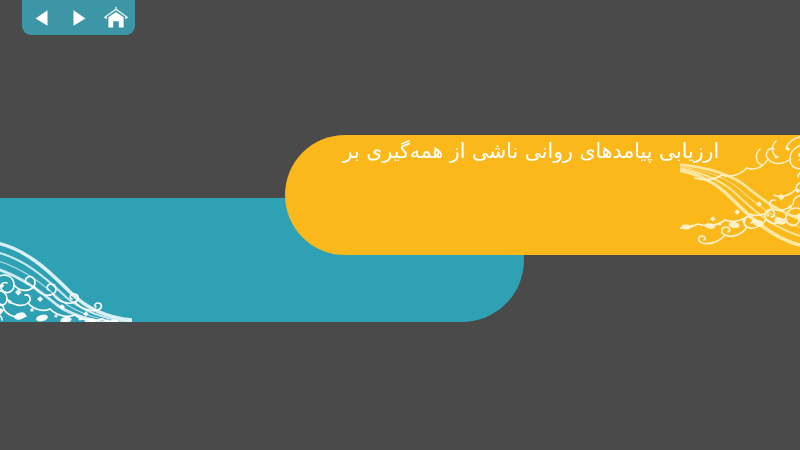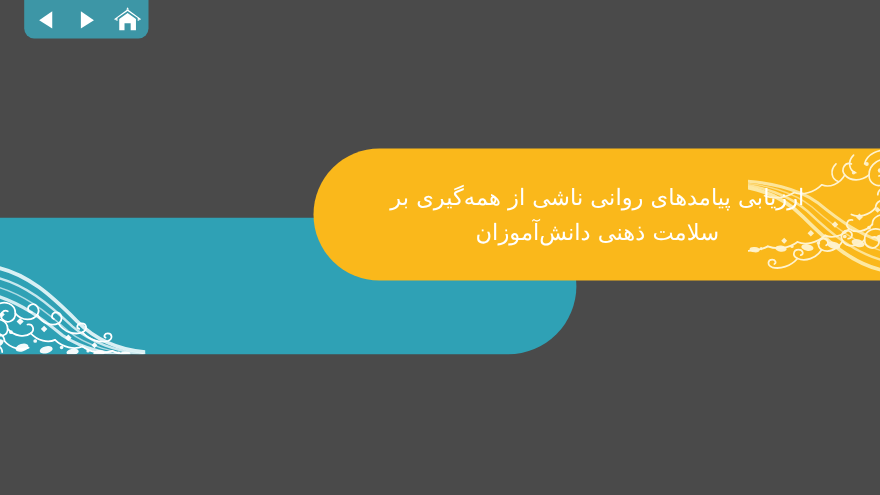--- a/index.html
+++ b/index.html
@@ -82,28 +82,27 @@
     right: 0;
     top: 0;
     width: 130px;
     height: 120px;
     pointer-events: none;
   }
 
   
   #title-block {
     position: absolute;
-    left: 12px;
+    left: 0;
     top: 0;
     width: 492px;
     height: 120px;
     display: flex;
     flex-direction: column;
     align-items: center;
-    justify-content: center;
     direction: rtl;
     z-index: 5;
   }
   .title-line {
     color: #ffffff;
     font-size: 20.5px;
     line-height: 32px;
     white-space: nowrap;
     text-align: center;
     letter-spacing: 0px;
@@ -197,21 +196,20 @@
         <ellipse cx="124" cy="88" rx="4.6" ry="2.4" transform="rotate(-4 124 88)"></ellipse>
         <ellipse cx="8" cy="78" rx="5.4" ry="3.2" transform="rotate(-25 8 78)"></ellipse>
       </g>
     </svg>
   </div>
 
   <div id="yellow-band">
 
     <div id="title-block">
       <div class="title-line">ارزیابی پیامدهای روانی ناشی از همه‌گیری بر</div>
-      <div class="title-line">سلامت ذهنی دانش‌آموزان</div>
     </div>
 
     <svg id="yellow-ornament" viewBox="0 0 130 120">
       <g fill="none" stroke="#fdeaa9" stroke-linecap="round">
 
         <path d="M130 112 C96 108 70 82 50 62 C34 46 12 36 -12 34" stroke-width="3.4" opacity="0.95"></path>
         <path d="M130 103 C98 98 73 75 54 57 C38 43 14 34 -12 32" stroke-width="2.2" opacity="0.85"></path>
         <path d="M130 95 C100 89 76 69 58 53 C42 40 16 32 -12 31" stroke-width="1.3" opacity="0.7"></path>
         <path d="M130 87 C102 80 80 63 63 49 C46 37 18 30 -12 29" stroke-width="2.8" opacity="0.9"></path>
       </g>

